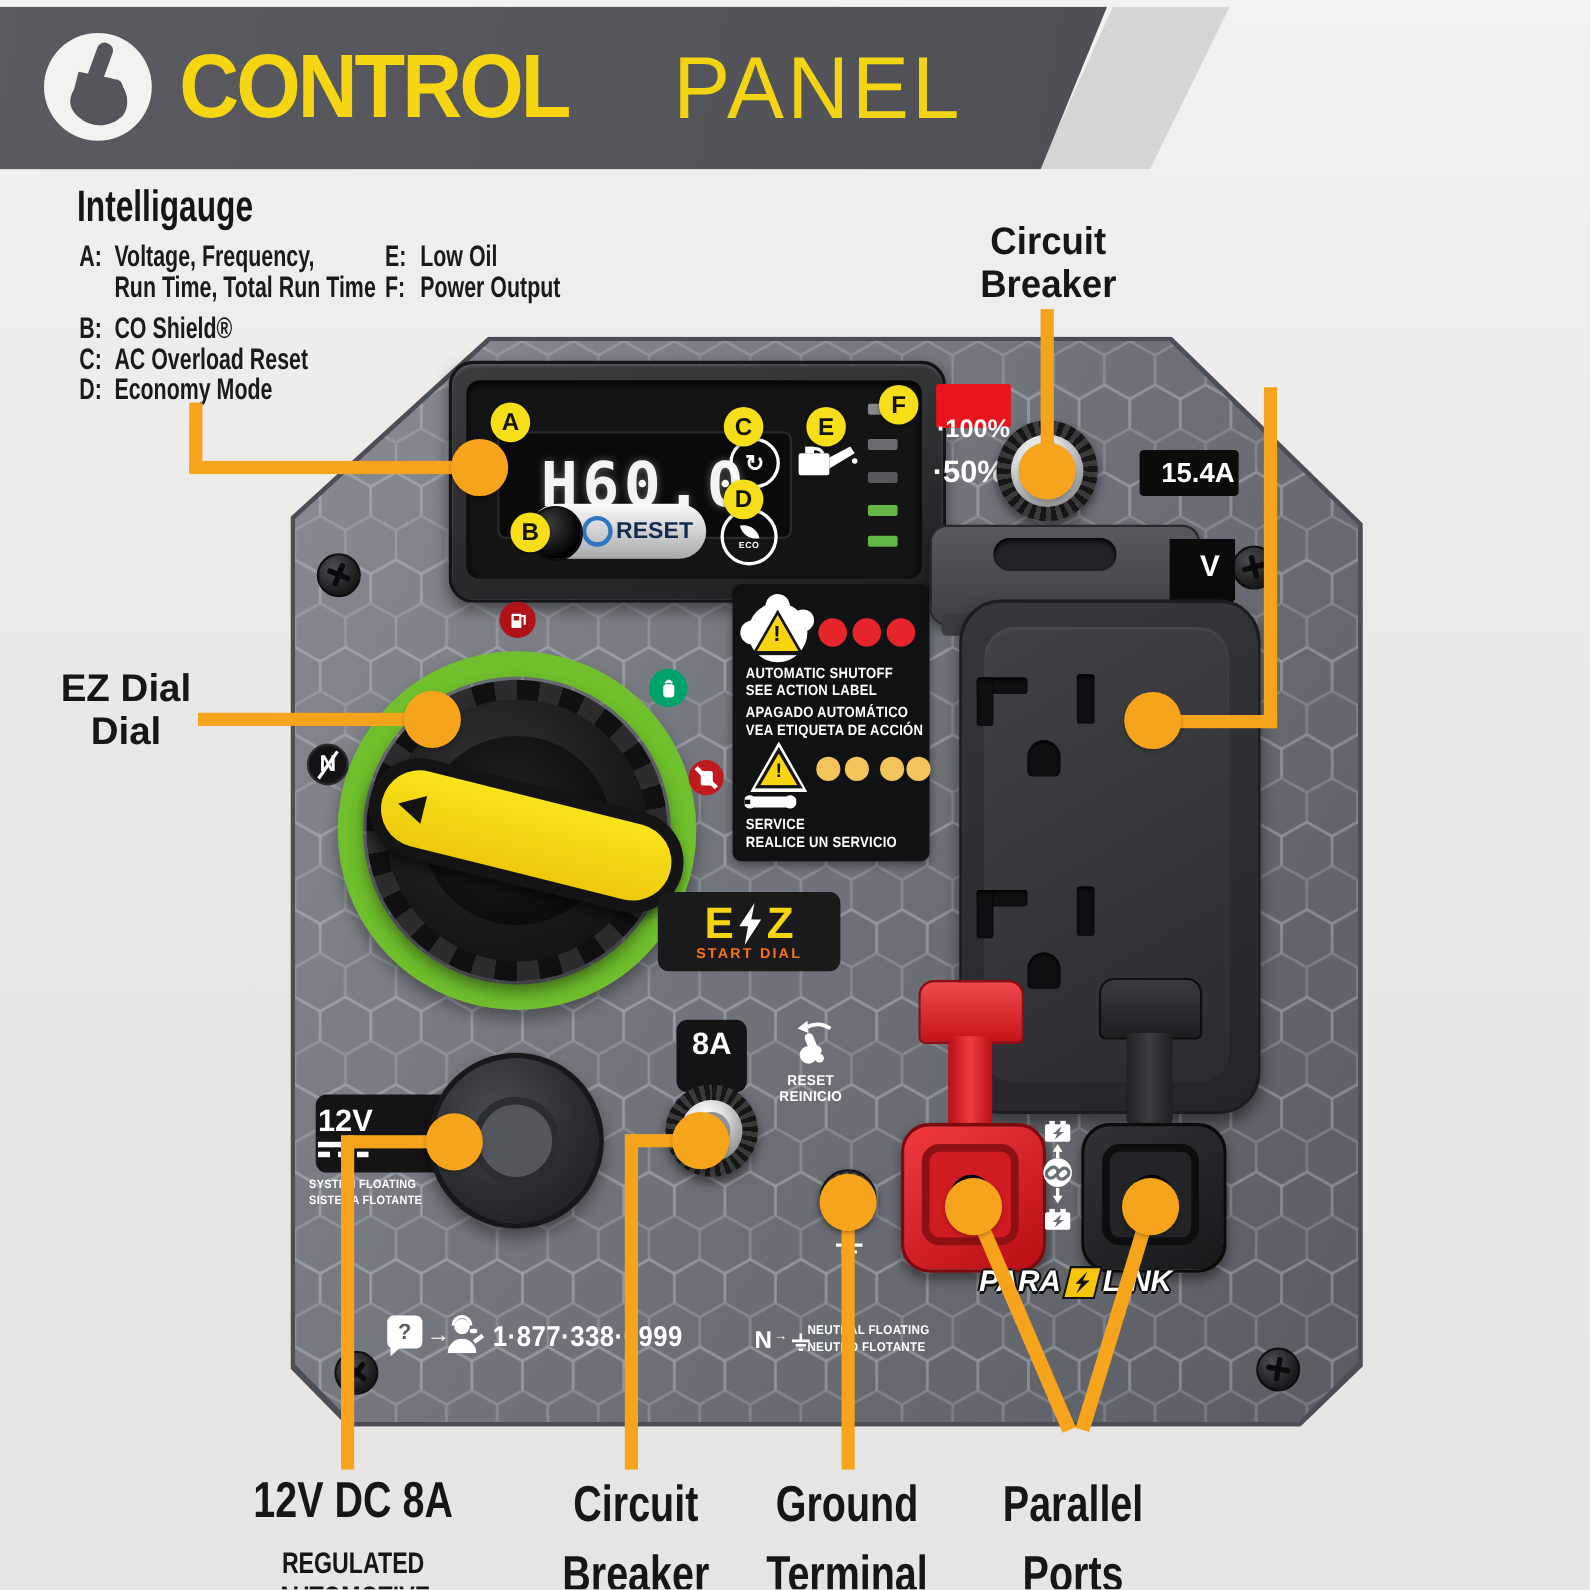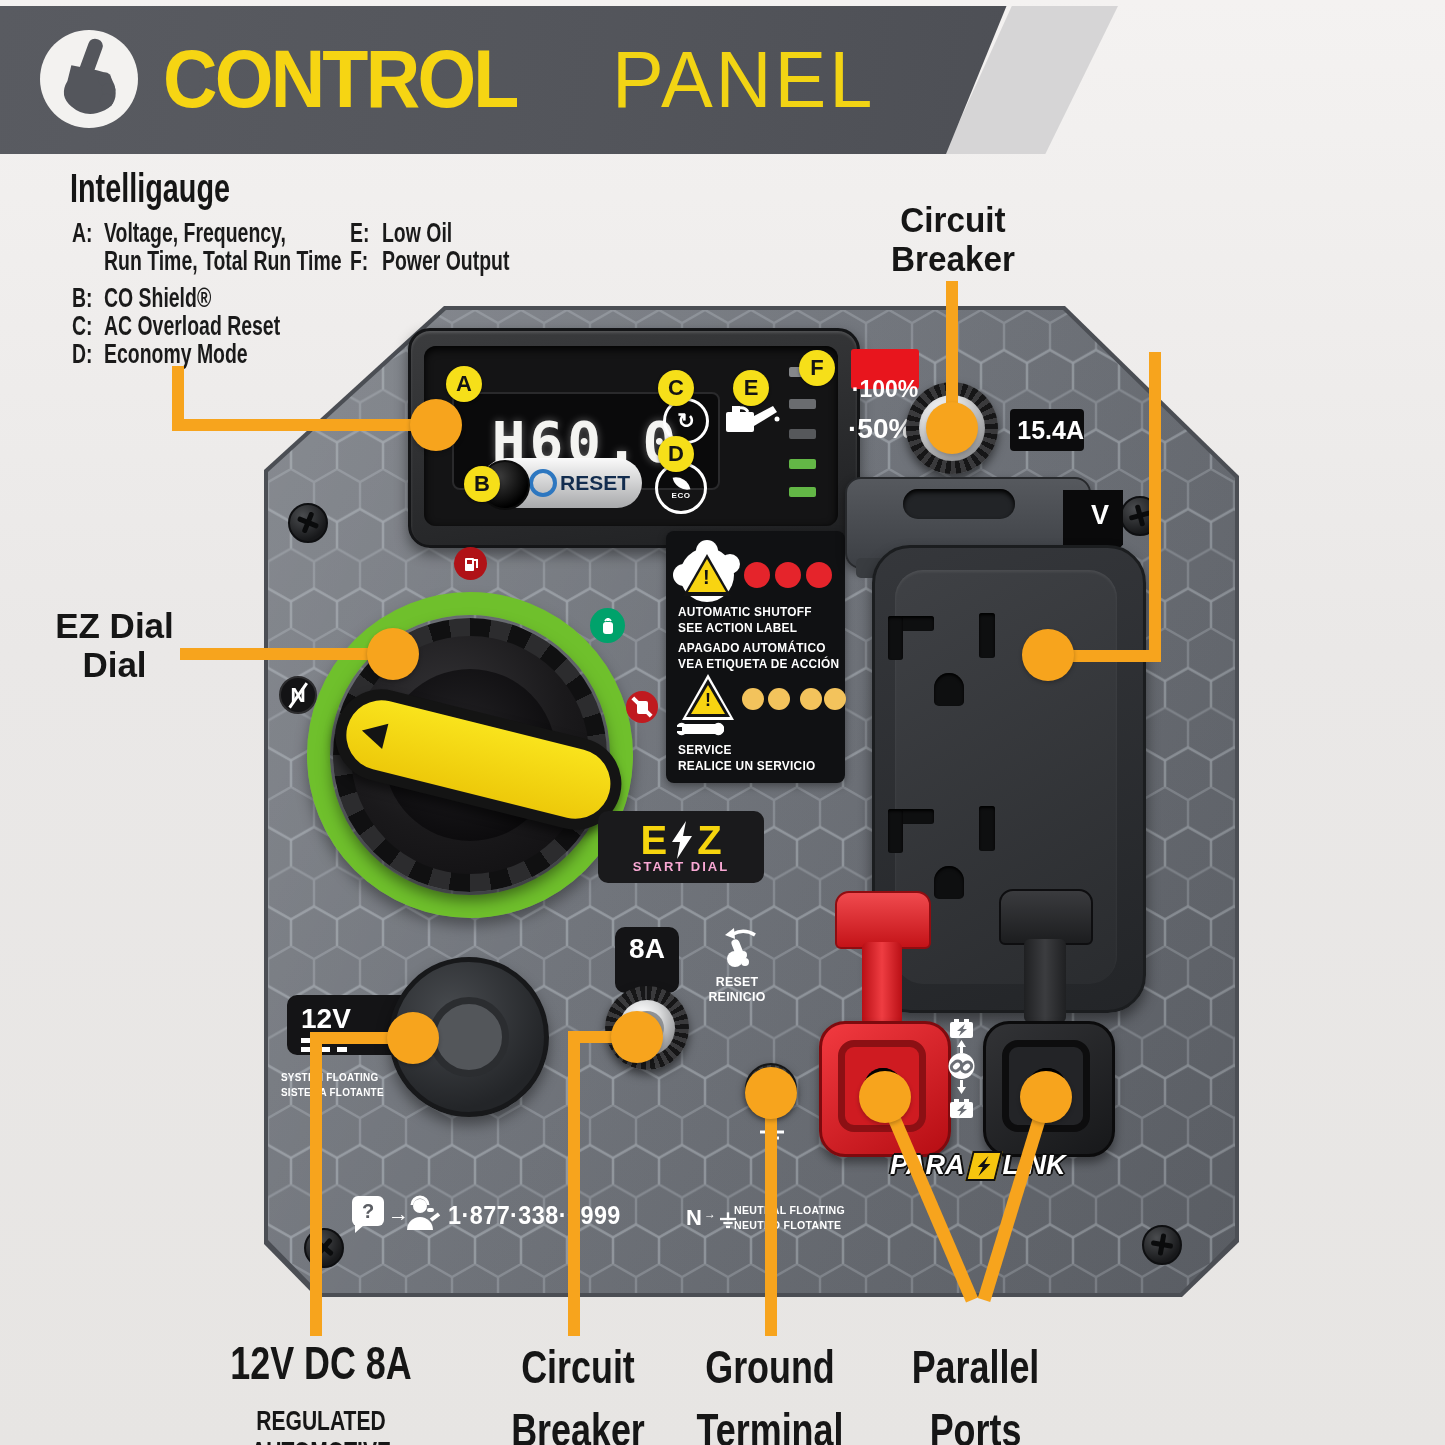--- a/index.html
+++ b/index.html
@@ -176,22 +176,22 @@
     </div>
 
   <div class="b" style="left:851px;top:349px;width:68px;height:40px;background:#e8151d;border-radius:3px;
               display:flex;align-items:center;justify-content:center;">
     <span class="wtxt" style="font-size:23px;font-weight:800;margin-top:40px;">·100%</span>
   </div>
   <div class="b" style="left:848px;top:413px;color:#fff;font-size:28px;font-weight:800;">·50%</div>
   <div class="knurl" style="left:906px;top:382px;width:92px;height:92px;"></div>
   <div class="silver" style="left:919px;top:395px;width:66px;height:66px;"></div>
   <div class="b" style="left:931px;top:407px;width:42px;height:42px;border-radius:50%;background:#9c9ea0;"></div>
-  <div class="b" style="left:1010px;top:409px;width:74px;height:42px;background:#0c0c0d;border-radius:4px;
-              display:flex;align-items:center;justify-content:flex-end;">
+  <div class="b" style="left:1036px;top:409px;width:74px;height:42px;background:#0c0c0d;border-radius:4px;
+              display:flex;align-items:center;justify-content:center;padding-left:16px;">
     <span class="wtxt" style="font-size:25px;font-weight:800;">15.4A</span>
   </div>
 
   <div class="b" style="left:666px;top:531px;width:179px;height:252px;border-radius:8px;background:#101113;box-shadow:0 3px 8px rgba(0,0,0,.4);"></div>
   <div class="b" style="left:676px;top:542px;width:64px;height:66px;">
     <div style="position:absolute;left:4px;top:6px;width:54px;height:54px;border-radius:50%;background:#fff;"></div>
     <div style="position:absolute;left:-3px;top:22px;width:22px;height:22px;border-radius:50%;background:#fff;"></div>
     <div style="position:absolute;left:44px;top:12px;width:20px;height:20px;border-radius:50%;background:#fff;"></div>
     <div style="position:absolute;left:20px;top:-2px;width:22px;height:22px;border-radius:50%;background:#fff;"></div>
     <div class="tri-black" style="left:7px;top:12px;width:48px;height:42px;"></div>
@@ -266,21 +266,21 @@
 
   <div class="b" style="left:598px;top:811px;width:166px;height:72px;border-radius:10px;background:#1a1a1c;
               display:flex;flex-direction:column;align-items:center;justify-content:center;">
     <div class="flex" style="gap:5px;">
       <span style="font-size:40px;font-weight:800;color:#f6d50e;line-height:38px;">E</span>
       <svg width="20" height="38" viewBox="0 0 20 38">
         <polygon points="14,0 0,21 8,21 5,38 20,15 11,15" fill="#fff"></polygon>
         </svg>
       <span style="font-size:40px;font-weight:800;color:#f6d50e;line-height:38px;">Z</span>
     </div>
-    <span style="font-size:13px;font-weight:700;color:#f9a8d4;letter-spacing:2px;">START DIAL</span>
+    <span style="font-size:13px;font-weight:700;color:#f97316;letter-spacing:2px;">START DIAL</span>
   </div>
 
   <div class="b" style="left:845px;top:477px;width:242px;height:88px;border-radius:16px;border:2px solid #27292c;
               background:linear-gradient(180deg,#56595e,#3c3f44);box-shadow:0 4px 8px rgba(0,0,0,.4);"></div>
   <div class="b" style="left:903px;top:489px;width:112px;height:30px;border-radius:15px;background:#222427;box-shadow:inset 0 3px 5px #000;"></div>
   <div class="b" style="left:1063px;top:490px;width:60px;height:88px;background:#0a0a0b;
               clip-path:polygon(0 0,100% 0,100% 62%,50% 100%,0 62%);">
     <span style="position:absolute;left:28px;top:10px;color:#fff;font-size:27px;font-weight:700;">V</span>
   </div>
   <div class="b" style="left:856px;top:558px;width:250px;height:20px;border-radius:5px;background:#393c40;"></div>
@@ -348,21 +348,21 @@
     <span style="width:26px;height:26px;background:#f6c60e;border:2px solid #111;transform:skewX(-14deg);
                  display:inline-flex;align-items:center;justify-content:center;">
       <svg width="12" height="20" viewBox="0 0 12 20">
           <polygon points="8,0 0,11 5,11 3,20 12,8 6,8" fill="#111"></polygon>
         </svg>
     </span>
     <span style="font-size:27px;font-weight:800;font-style:italic;color:#fff;
                  text-shadow:-2px 0 #111,2px 0 #111,0 -2px #111,0 2px #111,-1px -1px #111,1px 1px #111;">LINK</span>
   </div>
 
-  <div class="b" style="left:287px;top:995px;width:126px;height:60px;border-radius:10px;background:#141416;padding:8px 0 0 14px;box-sizing:border-box;">
+  <div class="b" style="left:287px;top:995px;width:126px;height:71px;border-radius:10px;background:#141416;padding:8px 0 0 2px;box-sizing:border-box;">
     <div class="flex" style="gap:2px;">
       <span style="color:#fff;font-size:28px;font-weight:800;">12V</span>
     </div>
     <div style="width:46px;height:5px;background:#fff;margin-top:3px;"></div>
     <div style="width:46px;height:5px;margin-top:4px;background:repeating-linear-gradient(90deg,#fff 0 11px,transparent 11px 18px);"></div>
   </div>
   <div class="b" style="left:389px;top:957px;width:160px;height:160px;border-radius:50%;border:5px solid #17181a;box-sizing:border-box;
               background:radial-gradient(circle at 38% 32%,#474a4e,#232528 72%);box-shadow:0 8px 14px rgba(0,0,0,.4);"></div>
   <div class="b" style="left:429px;top:997px;width:80px;height:80px;border-radius:50%;border:7px solid #2b2d30;box-sizing:border-box;background:#53565a;"></div>
   <div class="wsmall" style="left:281px;top:1071px;font-size:11px;transform:scaleX(.9);transform-origin:0 0;">SYSTEM FLOATING</div>

